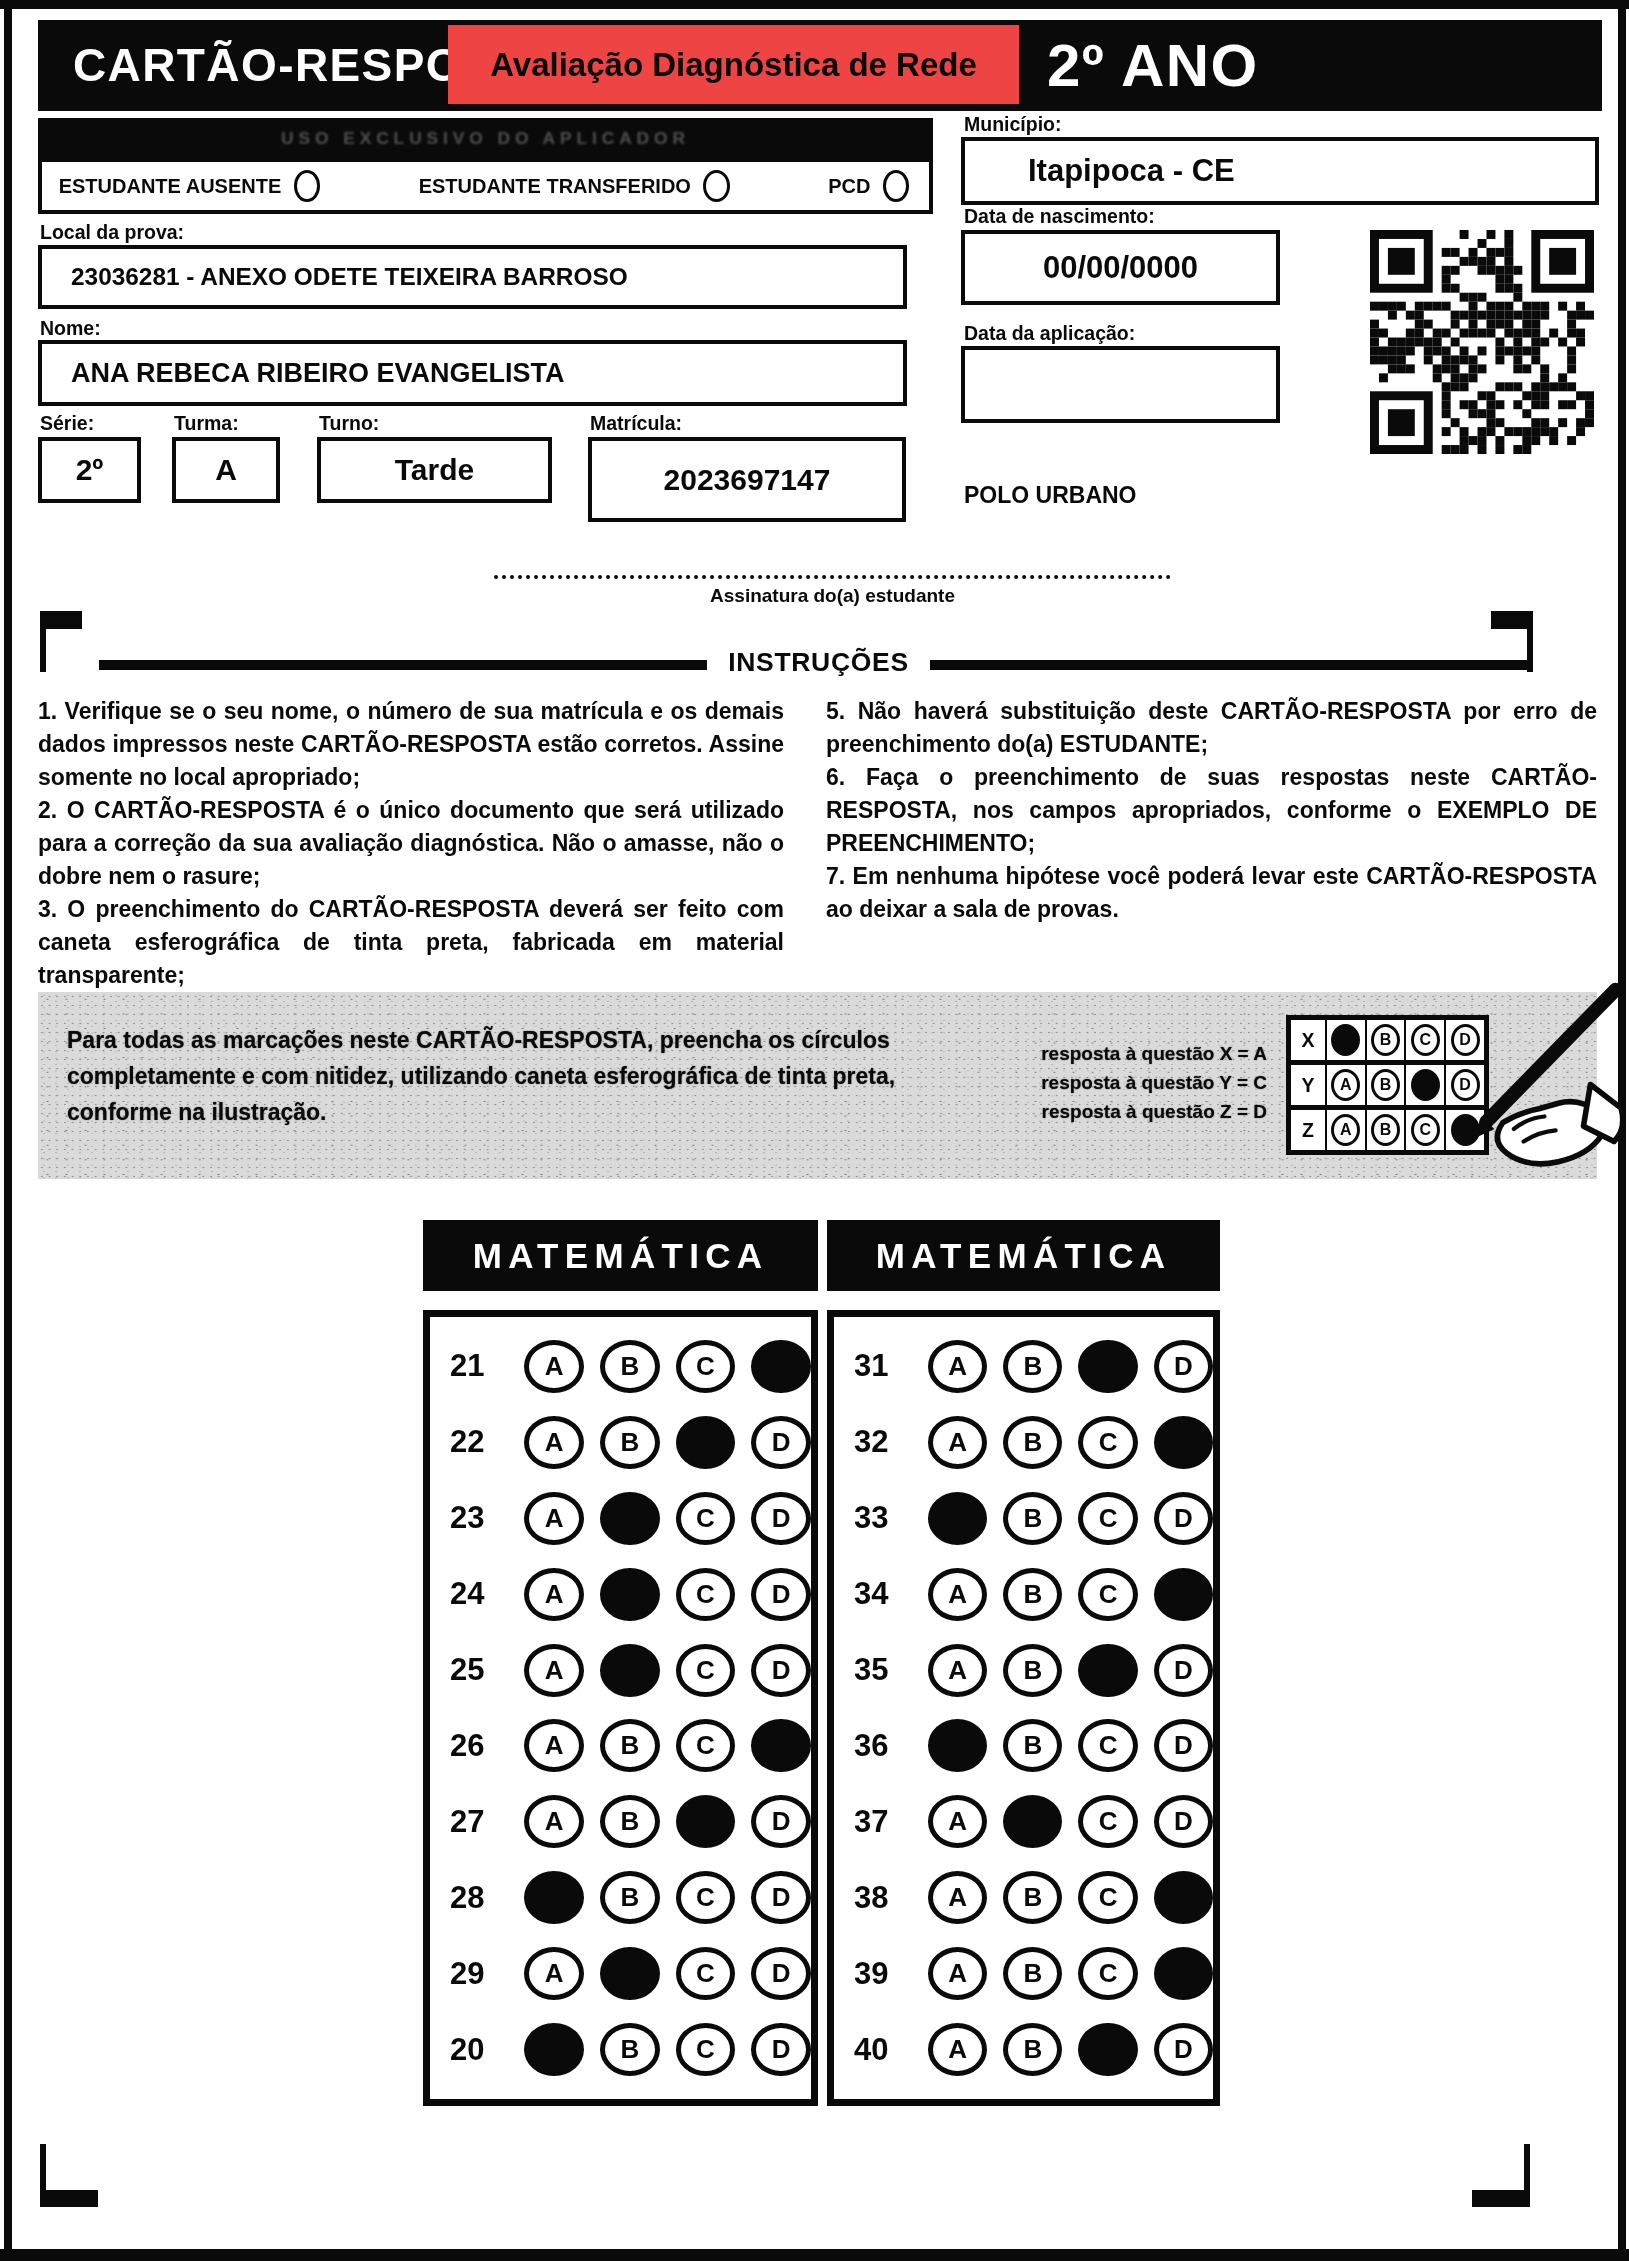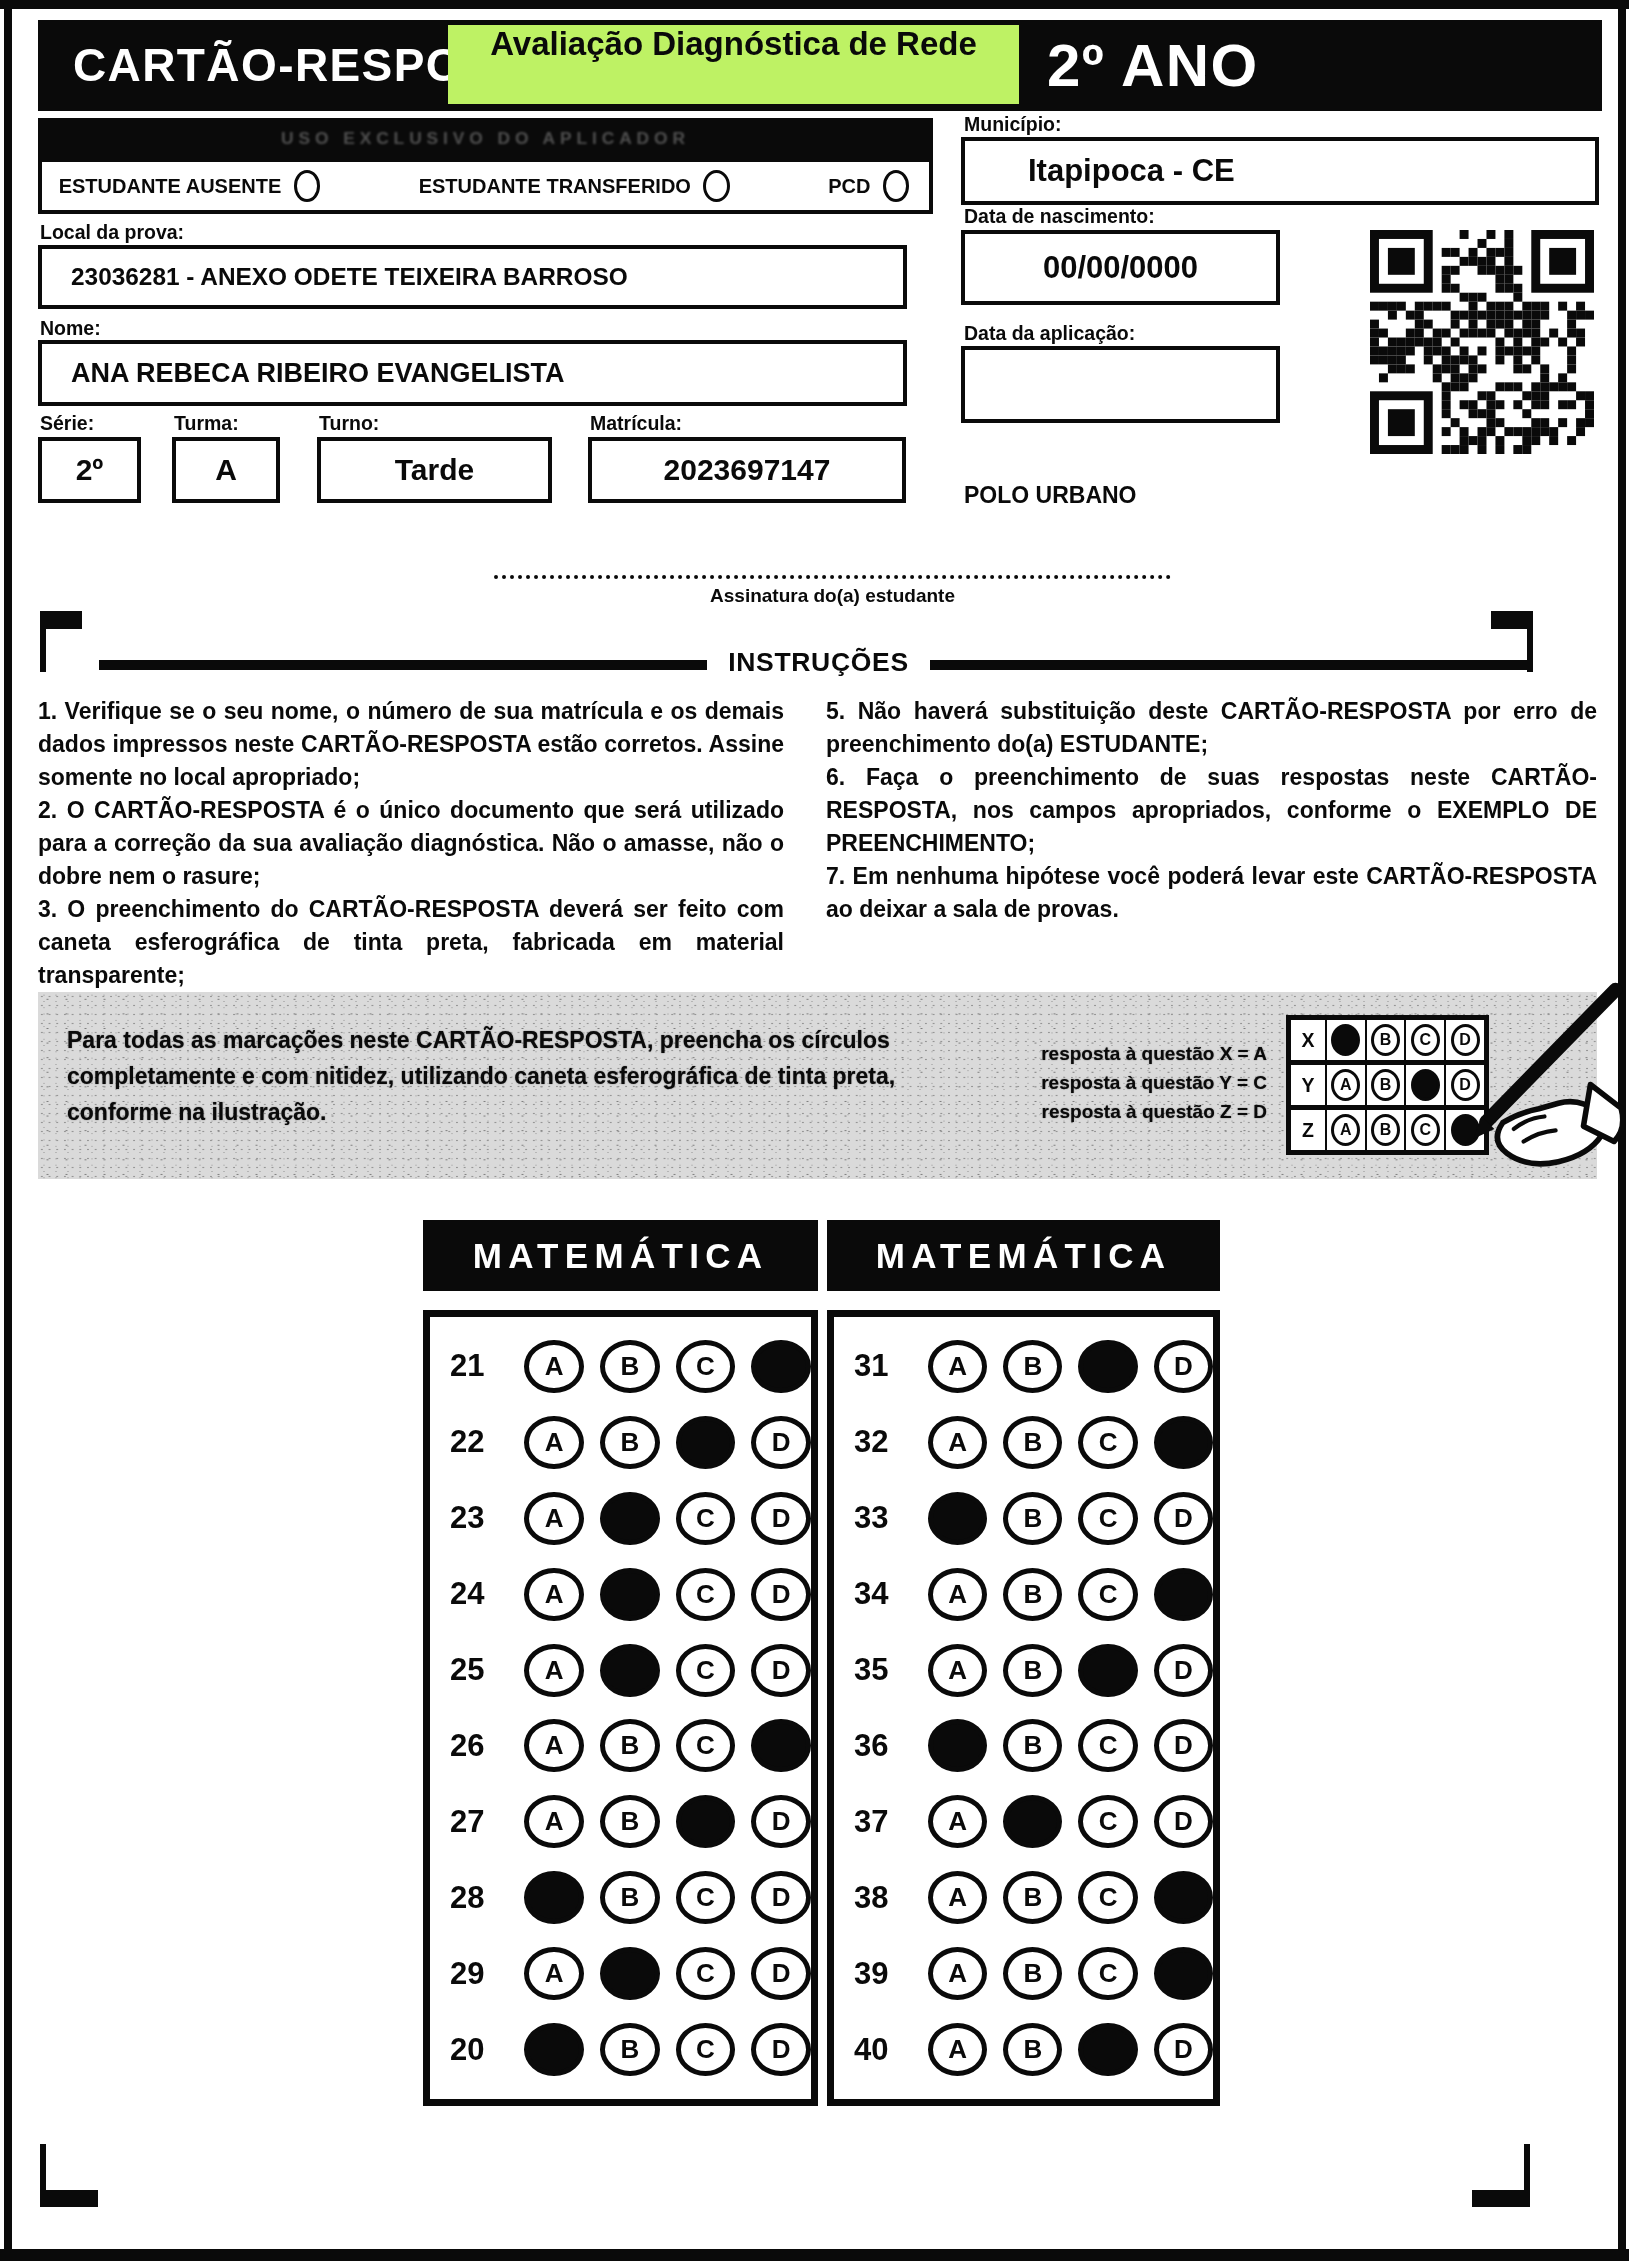--- a/index.html
+++ b/index.html
@@ -9,22 +9,22 @@
 
   
   .top-edge{left:0;top:0;width:1630px;height:9px;background:#0a0a0a;}
   .bottom-edge{left:0;top:2249px;width:1630px;height:12px;background:#0a0a0a;}
   .left-edge{left:4.2px;top:9px;width:7.7px;height:2252px;background:#0a0a0a;}
   .right-edge{left:1618px;top:9px;width:7.7px;height:2252px;background:#0a0a0a;}
 
   
   .header-bar{left:38px;top:19.5px;width:1564px;height:91px;background:#0a0a0a;display:flex;align-items:center;}
   .card-label{color:#fff;font-size:46px;font-weight:bold;letter-spacing:1.4px;margin-left:35px;white-space:nowrap;}
-  .title-box{position:absolute;left:410px;top:5.6px;width:571px;height:79px;background:#bef264;
-             display:flex;justify-content:center;}
+  .title-box{position:absolute;left:410px;top:5.6px;width:571px;height:79px;background:#ef4444;
+             display:flex;align-items:center;justify-content:center;}
   .title-box span{font-size:33px;font-weight:bold;letter-spacing:0px;white-space:nowrap;}
   .grade-label{position:absolute;left:1009px;top:0;height:91px;display:flex;align-items:center;
                color:#fff;font-size:60px;font-weight:bold;letter-spacing:1.4px;}
 
   
   .status-bar{left:38px;top:118px;width:895px;height:40px;background:#0a0a0a;display:flex;align-items:center;justify-content:center;}
   .degraded{color:#fff;opacity:.28;filter:blur(0.8px);font-size:17.4px;font-weight:bold;letter-spacing:4.9px;white-space:nowrap;}
   .status-row{left:38px;top:158px;width:895px;height:56px;border:4.9px solid #0a0a0a;box-sizing:border-box;
               display:flex;align-items:center;justify-content:space-between;padding:0 19.5px 0 16.7px;}
   .opt{display:flex;align-items:center;gap:12.5px;}
@@ -43,21 +43,21 @@
   .nome-box{left:38px;top:340px;width:869px;height:66px;}
   .nome-box .val{margin-left:29px;font-size:27px;}
 
   .serie-label{left:40px;top:412px;}
   .turma-label{left:174px;top:412px;}
   .turno-label{left:319px;top:412px;}
   .matricula-label{left:590px;top:412px;}
   .serie-box{left:38px;top:437px;width:103px;height:66px;justify-content:center;}
   .turma-box{left:172px;top:437px;width:108px;height:66px;justify-content:center;}
   .turno-box{left:317px;top:437px;width:235px;height:66px;justify-content:center;}
-  .matricula-box{left:588px;top:437px;width:318px;height:66px;justify-content:center;}
+  .matricula-box{left:588px;top:437px;width:318px;height:85px;justify-content:center;}
   .serie-box .val,.turma-box .val,.turno-box .val,.matricula-box .val{font-size:30px;}
 
   .municipio-label{left:964px;top:113px;}
   .municipio-box{left:961px;top:137px;width:638px;height:68px;}
   .municipio-box .val{margin-left:63px;font-size:31px;}
   .nasc-label{left:964px;top:205px;}
   .nasc-box{left:961px;top:230px;width:319px;height:75px;justify-content:center;}
   .nasc-box .val{font-size:31px;}
   .aplic-label{left:964px;top:322px;}
   .aplic-box{left:961px;top:346px;width:319px;height:77px;}

